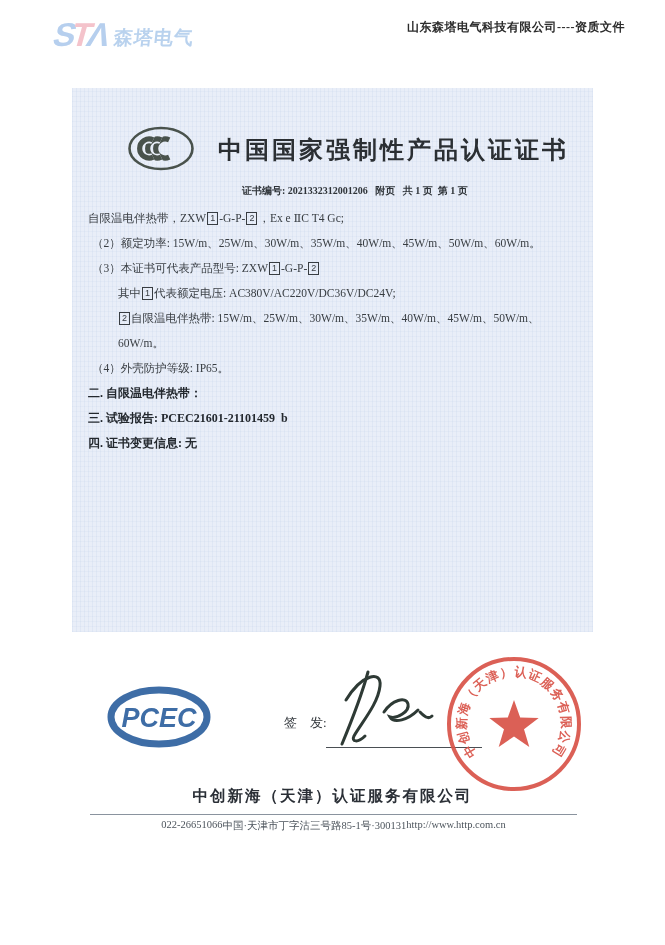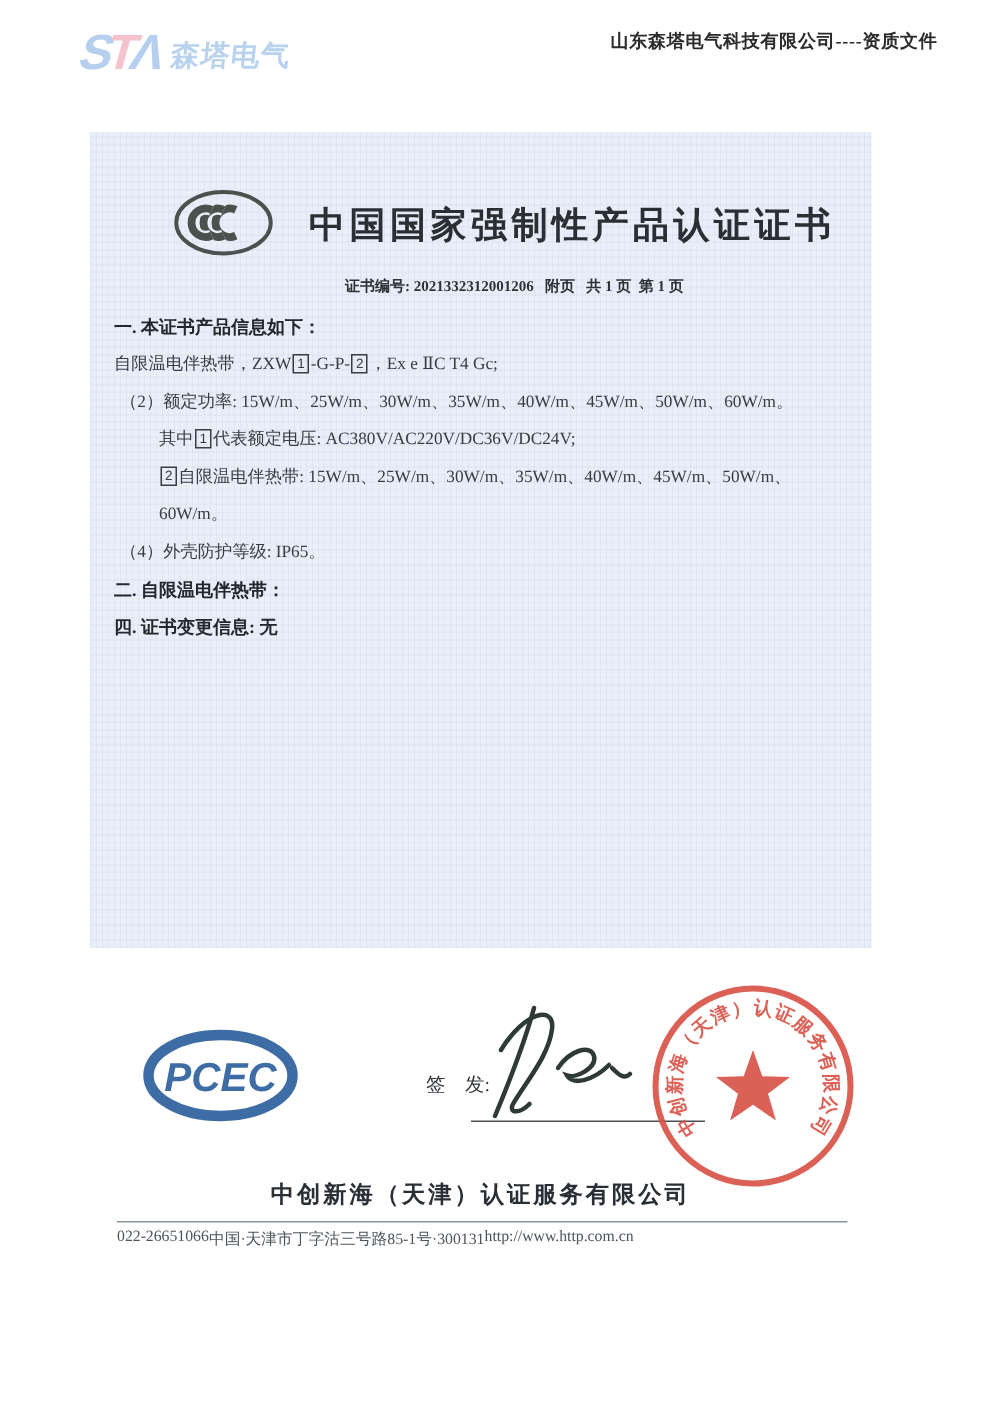--- a/index.html
+++ b/index.html
@@ -10,21 +10,21 @@
   }
   
   .hdr-logo{position:absolute;left:54px;top:20px;display:flex;align-items:flex-end;transform:skewX(-6deg);}
   .hdr-logo .glyph{font-family:"Liberation Sans","DejaVu Sans",sans-serif;font-weight:900;font-size:33px;line-height:30px;transform:skewX(-10deg);}
   .hdr-logo .g-blue{color:#b6cfee;}
   .hdr-logo .g-pink{color:#f4c3cb;margin:0 -4px;}
   .hdr-brand{font-family:"Liberation Sans","DejaVu Sans",sans-serif;font-weight:800;font-size:19px;color:#b9d2ee;letter-spacing:1px;margin-left:4px;line-height:24px;}
   .hdr-doclabel{position:absolute;top:19px;right:40px;font-size:12px;font-weight:700;color:#2b2b2b;letter-spacing:.5px;}
   
   .cert{
-    position:absolute;left:60px;top:88px;width:521px;height:544px;
+    position:absolute;left:72px;top:88px;width:521px;height:544px;
     background:
       repeating-linear-gradient(90deg, rgba(140,170,215,.10) 0 1px, transparent 1px 4px),
       repeating-linear-gradient(0deg, rgba(150,175,215,.08) 0 1px, transparent 1px 5px),
       #e9eef8;
   }
   .ccc-logo{position:absolute;left:54px;top:37px;}
   .cert-title{
     position:absolute;left:146px;top:46px;
     font-family:"Liberation Sans","DejaVu Sans",sans-serif;
     font-size:24px;font-weight:700;color:#2b2f33;letter-spacing:3px;white-space:pre;
@@ -38,30 +38,30 @@
   .ind1{padding-left:4px;}
   .ind2{padding-left:30px;}
   .bold{font-weight:700;}
   .boxnum{
     display:inline-block;width:9px;height:11px;border:1px solid currentColor;
     font-size:9px;line-height:11px;text-align:center;vertical-align:1px;margin:0 1px;
     font-family:"Liberation Sans","DejaVu Sans",sans-serif;
   }
   
   .pcec-logo{position:absolute;left:34px;top:598px;}
-  .sign-label{position:absolute;left:212px;top:626px;font-size:13px;color:#33383d;white-space:pre;margin-left:12px;}
+  .sign-label{position:absolute;left:212px;top:626px;font-size:13px;color:#33383d;white-space:pre;}
   .sig-line{position:absolute;left:254px;top:600px;width:156px;height:59px;border-bottom:1.5px solid #4a4f54;}
   .sig-scribble{position:absolute;left:256px;top:578px;}
   .seal{position:absolute;left:372px;top:566px;opacity:.92;}
   
   .company{position:absolute;left:0;top:698px;width:100%;text-align:center;
     font-family:"Liberation Sans","DejaVu Sans",sans-serif;
     font-size:15.5px;font-weight:700;color:#2a2f36;letter-spacing:2px;}
   .divider{position:absolute;left:18px;right:16px;top:726px;border-top:1px solid #8a939e;}
-  .footer-row{position:absolute;left:18px;right:16px;top:731px;display:flex;justify-content:flex-start;
+  .footer-row{position:absolute;left:18px;right:16px;top:731px;display:flex;justify-content:center;
     font-size:10.5px;color:#4c545c;}
 </style>
 </head>
 <body>
 
 <div class="hdr-logo">
   <span class="glyph g-blue">S</span>
   <span class="glyph g-pink">T</span>
   <span class="glyph g-blue">Λ</span>
   <span class="hdr-brand">森塔电气</span>
@@ -77,27 +77,28 @@
     <path d="M 35.2,32.1 A 9.5 9.5 0 1 1 35.2,14.9" fill="none" stroke="#49524c" stroke-width="5.2"></path>
     <path d="M 27.2,32.1 A 9.5 9.5 0 1 1 27.2,14.9" fill="none" stroke="#e9eef8" stroke-width="8.4"></path>
     <path d="M 27.2,32.1 A 9.5 9.5 0 1 1 27.2,14.9" fill="none" stroke="#49524c" stroke-width="5.2"></path>
   </svg>
 
   <div class="cert-title">中国国家强制性产品认证证书</div>
 
   <div class="cert-no-line"><span>证书编号: </span><span>2021332312001206</span><span>   附页   共 </span><span class="bold">1</span><span> 页  第 </span><span class="bold">1</span><span> 页</span></div>
 
   <div class="body-block">
-    <div class="line heading"><span class="bold">一. 本证书产品信息如下：</span></div>
     <div class="line"><span>自限温电伴热带，ZXW</span><span class="boxnum">1</span><span>-G-P-</span><span class="boxnum">2</span><span>，Ex e ⅡC T4 Gc;</span></div>
     <div class="line ind1"><span>（2）额定功率: 15W/m、25W/m、30W/m、35W/m、40W/m、45W/m、50W/m、60W/m。</span></div>
+    <div class="line ind1"><span>（3）本证书可代表产品型号: ZXW</span><span class="boxnum">1</span><span>-G-P-</span><span class="boxnum">2</span></div>
     <div class="line ind2"><span>其中</span><span class="boxnum">1</span><span>代表额定电压: AC380V/AC220V/DC36V/DC24V;</span></div>
     <div class="line ind2"><span class="boxnum">2</span><span>自限温电伴热带: 15W/m、25W/m、30W/m、35W/m、40W/m、45W/m、50W/m、60W/m。</span></div>
     <div class="line ind1"><span>（4）外壳防护等级: IP65。</span></div>
     <div class="line heading"><span class="bold">二. 自限温电伴热带：</span></div>
+    <div class="line heading"><span class="bold">三. 试验报告: </span><span class="bold">PCEC21601-21101459  b</span></div>
     <div class="line heading"><span class="bold">四. 证书变更信息: </span><span class="bold">无</span></div>
   </div>
 
   <svg class="pcec-logo" width="106" height="62" viewBox="0 0 106 62">
     <ellipse cx="53" cy="31" rx="48" ry="27" fill="none" stroke="#3e6da6" stroke-width="7"></ellipse>
     <text x="53" y="41" text-anchor="middle" font-family="Liberation Sans, DejaVu Sans, sans-serif" font-size="27" font-weight="bold" font-style="italic" fill="#3e6da6">PCEC</text>
   </svg>
 
   <div class="sign-label">签    发:</div>
   <div class="sig-line"></div>

